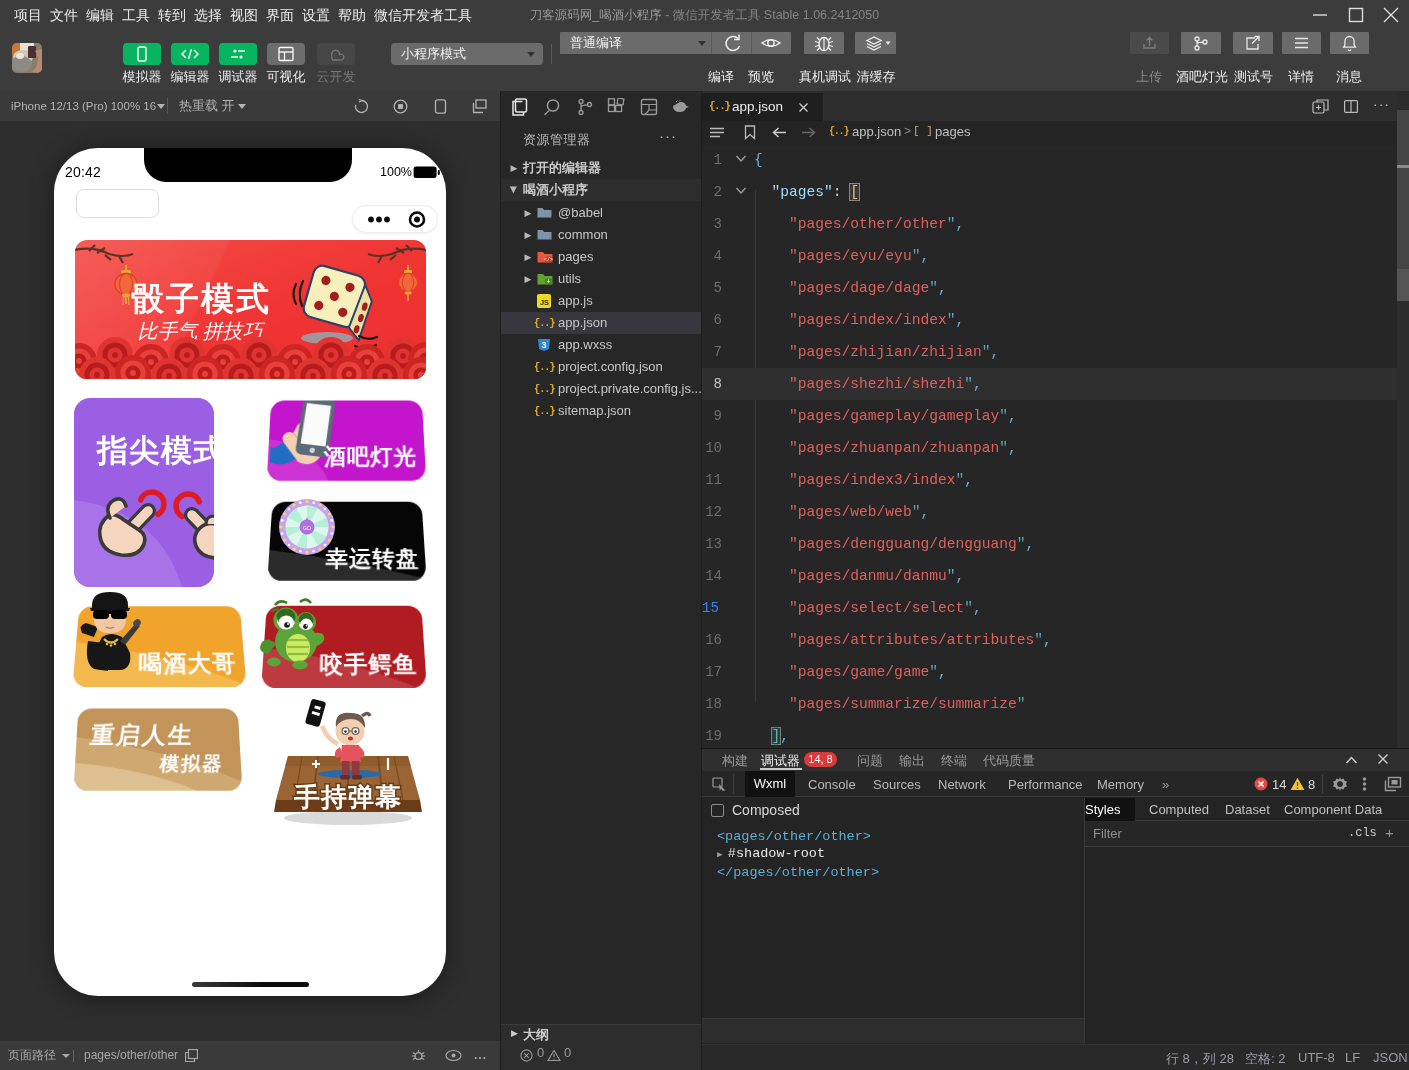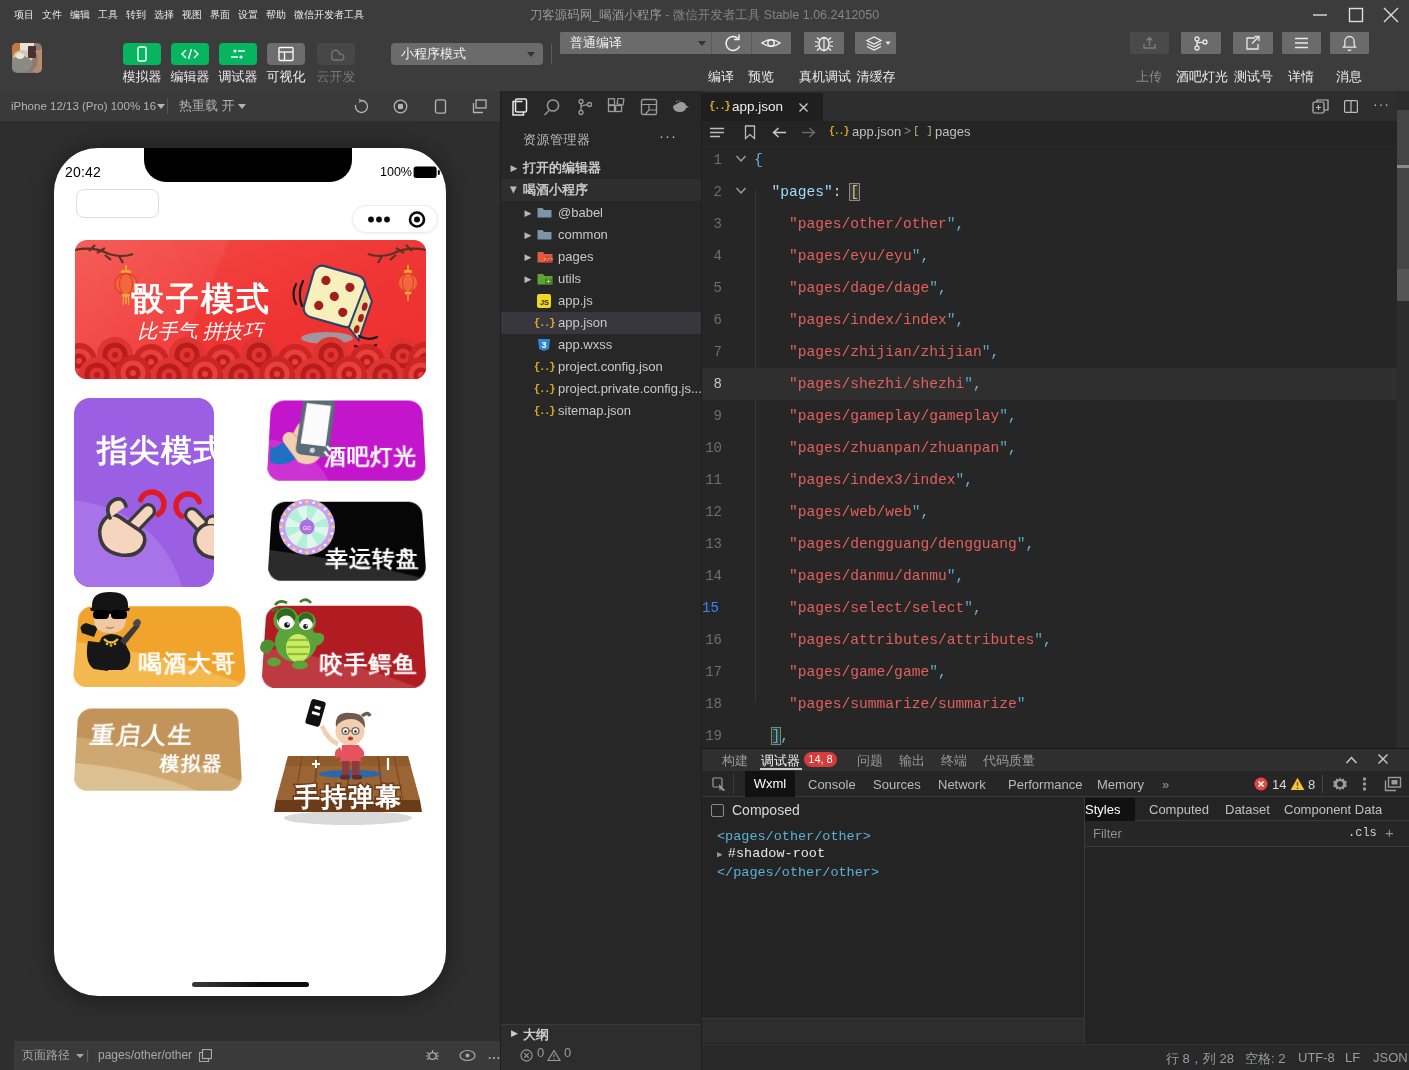--- a/index.html
+++ b/index.html
@@ -1,21 +1,21 @@
 <!DOCTYPE html>
 <html><head>
 <meta charset="utf-8">
 <style>
   * { margin:0; padding:0; box-sizing:border-box; }
   html,body { width:1409px; height:1070px; overflow:hidden; background:#3c3c3c;
     font-family:"Liberation Sans", sans-serif; }
 
   
   #titlebar { position:absolute; left:0; top:0; width:1409px; height:30px; background:#3c3c3c; }
-  #menu { position:absolute; left:14px; top:0; height:30px; line-height:30px; font-size:10px; color:#ececec; }
+  #menu { position:absolute; left:14px; top:0; height:30px; line-height:30px; font-size:14px; color:#ececec; }
   #menu span { margin-right:8px; }
   #title { position:absolute; left:0; top:0; width:1409px; text-align:center; line-height:30px; font-size:12.5px; color:#9b9b9b; }
   #title i { font-style:normal; color:#848484; }
   .winbtn { position:absolute; top:0; height:30px; color:#ddd; }
 
   
   #toolbar { position:absolute; left:0; top:30px; width:1409px; height:61px; background:#3c3c3c; }
   #avatar { position:absolute; left:12px; top:13px; width:30px; height:30px; border-radius:5px; overflow:hidden; filter:blur(0.6px); }
   .tbtn { position:absolute; top:13px; width:38px; height:22px; border-radius:4px; }
   .tbtn svg { display:block; margin:3px auto; }
@@ -23,21 +23,21 @@
   .green { background:#07b561; }
   .gray { background:#6d6d6d; }
   .dim { background:#474747; }
   .drop { position:absolute; top:13px; height:22px; background:#6b6b6b; border-radius:4px; font-size:13px; color:#f2f2f2; line-height:22px; padding-left:10px; }
   .drop .caret { position:absolute; right:8px; top:9px; width:0; height:0; border-left:4px solid transparent; border-right:4px solid transparent; border-top:5px solid #333; }
   .ibtn { position:absolute; top:2px; height:22px; background:#6b6b6b; border-radius:1px; }
 
   
   #sim { position:absolute; left:0; top:91px; width:500px; height:979px; background:#2e2e2e; }
   #simbar { position:absolute; left:0; top:0; width:500px; height:30px; background:#3a3a3a; font-size:13px; color:#b4b4b4; line-height:30px; }
-  #simfooter { position:absolute; left:0; top:950px; width:500px; height:29px; background:#3a3a3a; font-size:12px; color:#a8a8a8; line-height:29px;margin-left:14px; }
+  #simfooter { position:absolute; left:0; top:950px; width:500px; height:29px; background:#3a3a3a; font-size:12px; color:#a8a8a8; line-height:29px; }
 
   #phone { position:absolute; left:54px; top:57px; width:392px; height:848px; background:#fff; border-radius:44px; box-shadow:0 2px 24px rgba(0,0,0,.45); }
   #notch { position:absolute; left:90px; top:0; width:208px; height:34px; background:#000; border-radius:0 0 22px 22px; }
 
   
   #explorer { position:absolute; left:500px; top:91px; width:201px; height:979px; background:#272727; border-left:1px solid #1e1e1e; }
 
   
   #editor { position:absolute; left:701px; top:91px; width:708px; height:657px; background:#262626; border-left:1px solid #1e1e1e; }
 

